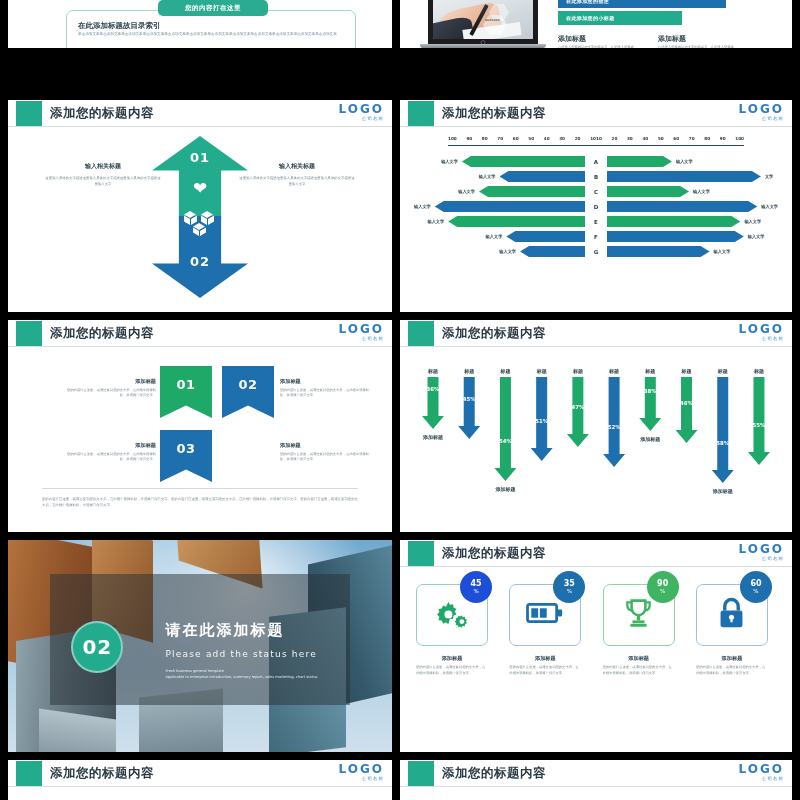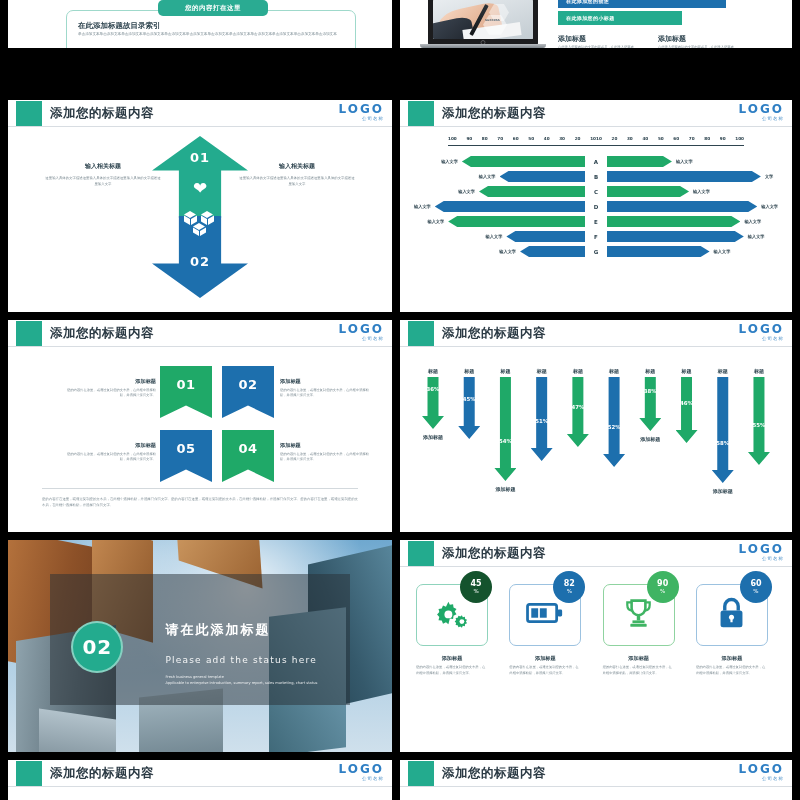--- a/index.html
+++ b/index.html
@@ -162,21 +162,21 @@
     background:linear-gradient(180deg,#9fb3bd,#6d828d); transform:skewY(-6deg); }
   .b7 { left:8%; bottom:-8%; width:20%; height:26%;
     background:linear-gradient(180deg,#b2c2cb,#7d8f99); transform:skewY(8deg); }
   .ph-glass { position:absolute; left:11%; top:16%; width:78%; height:62%;
     background:rgba(40,48,54,.5); }
   .ph-circ { position:absolute; left:16.5%; top:38%; width:52px; height:52px;
     border-radius:50%; background:#23ab8e; border:2px solid rgba(255,255,255,.45);
     display:flex; align-items:center; justify-content:center; }
   .ph-circ span { color:#fff; font-size:20px; font-weight:bold; letter-spacing:1px; }
   .ph-txt { position:absolute; left:41%; top:38%; color:#fff; }
-  .ph-txt h2 { font-size:13px; letter-spacing:2px; margin-bottom:16px; }
+  .ph-txt h2 { font-size:15px; letter-spacing:2px; margin-bottom:9px; }
   .ph-txt h3 { font-size:9px; font-weight:normal; letter-spacing:1.2px;
     color:rgba(255,255,255,.92); margin-bottom:9px; }
   .ph-txt p { font-size:3.6px; line-height:1.8; color:rgba(255,255,255,.85); max-width:160px; }
 
   
   #slide8 { top:540px; height:212px; }
   .cards { position:absolute; left:16px; right:16px; top:44px;
     display:flex; justify-content:space-between; }
   .card { position:relative; width:80px; }
   .card-box { position:relative; width:72px; height:62px; border-radius:7px;
@@ -410,28 +410,25 @@
         <p style="text-align: right;">您的内容打在这里，或通过复制您的文本后，在此框中选择粘贴，并选择只保留文字。</p>
       </div>
       <div class="rib" style="left: 214px; top: 46px; background: rgb(29, 111, 173);">
         <span>02</span>
       </div>
       <div class="rib-txt" style="left: 272px; top: 58px; text-align: left;">
         <h5>添加标题</h5>
         <p style="text-align: left;">您的内容打在这里，或通过复制您的文本后，在此框中选择粘贴，并选择只保留文字。</p>
       </div>
       <div class="rib" style="left: 152px; top: 110px; background: rgb(29, 111, 173);">
-        <span>05</span>
+        <span>03</span>
       </div>
       <div class="rib-txt" style="left: 56px; top: 122px; text-align: right;">
         <h5>添加标题</h5>
         <p style="text-align: right;">您的内容打在这里，或通过复制您的文本后，在此框中选择粘贴，并选择只保留文字。</p>
-      </div>
-      <div class="rib" style="left: 214px; top: 110px; background: rgb(31, 169, 104);">
-        <span>04</span>
       </div>
       <div class="rib-txt" style="left: 272px; top: 122px; text-align: left;">
         <h5>添加标题</h5>
         <p style="text-align: left;">您的内容打在这里，或通过复制您的文本后，在此框中选择粘贴，并选择只保留文字。</p>
       </div>
     </div>
 
   <div class="slide s-col-r" id="slide6">
     <div class="hdr">
       <div class="hdr-block"></div>
@@ -537,42 +534,42 @@
             <div class="card-box" style="border: 1px solid rgb(143, 211, 188);">
               <div><svg viewBox="0 0 40 34" width="36" height="31">
                   <g fill="#1fa968">
                     <path d="M16 4l1.6 3.3 3.6-.6.5 3.6 3.3 1.6-2 3 2 3-3.3 1.6-.5 3.6-3.6-.6L16 29l-2.7-2.2-3.3 1.5-1.4-3.4-3.6-.5.9-3.5L3.4 18l2.5-2.6-.9-3.5 3.6-.5 1.4-3.4 3.3 1.5z"></path>
                     <circle cx="16" cy="18" r="4.4" fill="#fff"></circle>
                     <path d="M31 19l1 2.1 2.3-.4.3 2.3 2.1 1-1.2 1.9 1.2 1.9-2.1 1-.3 2.3-2.3-.4-1 2.1-1.7-1.4-2.1.9-.9-2.2-2.3-.3.6-2.2-1.6-1.7 1.6-1.7-.6-2.2 2.3-.3.9-2.2 2.1.9z"></path>
                     <circle cx="31" cy="26" r="2.7" fill="#fff"></circle>
                   </g>
                 </svg></div>
             </div>
-            <div class="card-badge" style="background: #14532d;">
+            <div class="card-badge" style="background: #1d4ed8;">
               <b>45</b>
               <i>%</i>
             </div>
           </div>
           <div class="card-cap">
             <h5>添加标题</h5>
             <p>您的内容打在这里，或通过复制您的文本后，在此框中选择粘贴，并选择只保留文字。</p>
           </div>
         </div>
         <div class="card">
           <div style="position: relative; width: 72px;">
             <div class="card-box" style="border: 1px solid rgb(156, 194, 224);">
               <div><svg viewBox="0 0 44 28" width="38" height="24">
                   <rect x="1.6" y="4" width="34" height="20" rx="2.5" fill="none" stroke="#1d6fad" stroke-width="3.2"></rect>
                   <rect x="36.5" y="10" width="5.5" height="8" rx="1.6" fill="#1d6fad"></rect>
                   <rect x="6" y="8.5" width="8" height="11" fill="#1d6fad"></rect>
                   <rect x="16" y="8.5" width="8" height="11" fill="#1d6fad"></rect>
                 </svg></div>
             </div>
             <div class="card-badge" style="background: rgb(29, 111, 173);">
-              <b>82</b>
+              <b>35</b>
               <i>%</i>
             </div>
           </div>
           <div class="card-cap">
             <h5>添加标题</h5>
             <p>您的内容打在这里，或通过复制您的文本后，在此框中选择粘贴，并选择只保留文字。</p>
           </div>
         </div>
         <div class="card">
           <div style="position: relative; width: 72px;">

